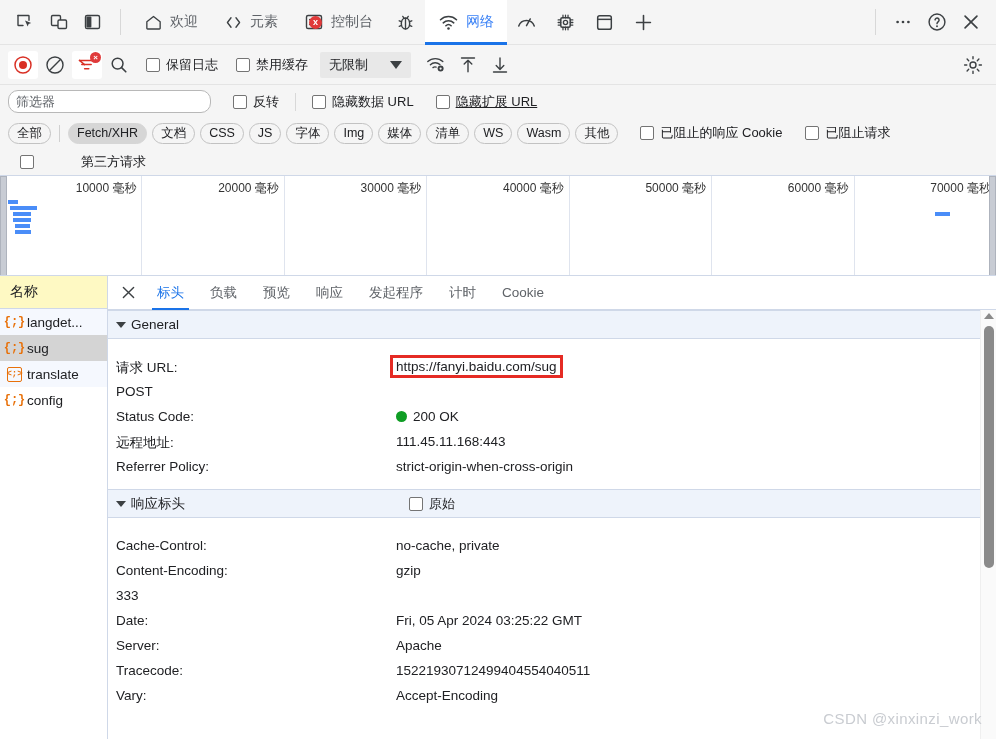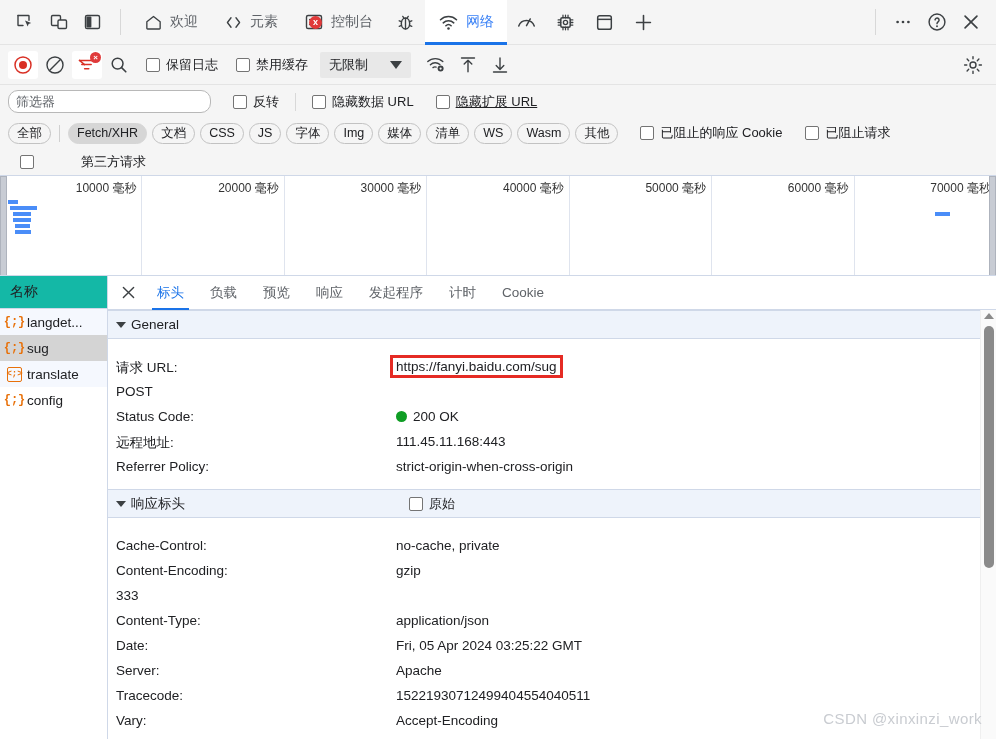--- a/index.html
+++ b/index.html
@@ -119,21 +119,21 @@
   .ov-handle {
     position: absolute; top: 0; width: 7px; height: 100px; background: #c8ccd4;
     border: 1px solid #aeb3bd;
   }
 
   
   .lower { display: flex; height: 463px; background: #fff; }
   .reqlist { width: 108px; flex: none; border-right: 1px solid #cfd8e8; background: #fff; }
   .rl-head {
     height: 33px; display: flex; align-items: center; padding: 0 10px;
-    font-size: 14px; color: #202124; border-bottom: 1px solid #cfd8e8; background: #14b8a6;
+    font-size: 14px; color: #202124; border-bottom: 1px solid #cfd8e8; background: #fef9c3;
   }
   .rl-row {
     height: 26px; display: flex; align-items: center; gap: 5px; padding: 0 7px;
     font-size: 13.5px; color: #202124; white-space: nowrap; overflow: hidden;
   }
   .rl-row.sel { background: #d4d4d4; }
   .rl-row.stripe { background: #f5f8fe; }
   .rl-ico {
     width: 15px; height: 15px; flex: none; color: #e8710a;
     font-size: 12px; display: flex; align-items: center; justify-content: center;
@@ -586,24 +586,20 @@
           <span class="v">no-cache, private</span>
         </div>
         <div class="kv">
           <span class="k">Content-Encoding:</span>
           <span class="v">gzip</span>
         </div>
         <div class="kv">
           <span class="v">333</span>
         </div>
         <div class="kv">
-          <span class="k">Content-Type:</span>
-          <span class="v">application/json</span>
-        </div>
-        <div class="kv">
           <span class="k">Date:</span>
           <span class="v">Fri, 05 Apr 2024 03:25:22 GMT</span>
         </div>
         <div class="kv">
           <span class="k">Server:</span>
           <span class="v">Apache</span>
         </div>
         <div class="kv">
           <span class="k">Tracecode:</span>
           <span class="v">15221930712499404554040511</span>

